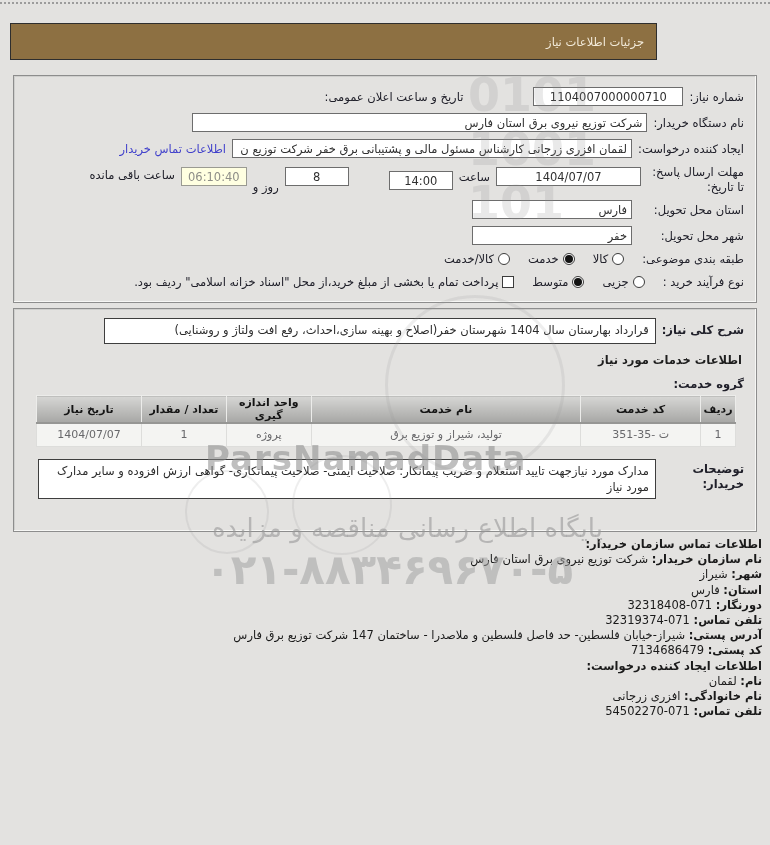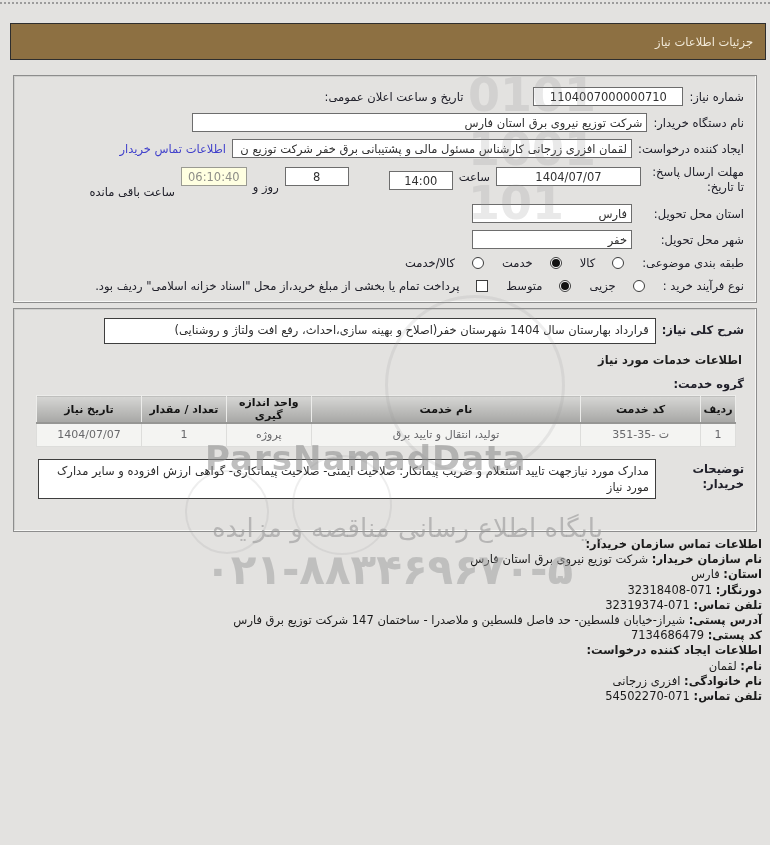--- a/index.html
+++ b/index.html
@@ -7,21 +7,21 @@
   body{
     background:#e3e2e0;
     font-family:"DejaVu Sans",sans-serif;
     direction:rtl;
     position:relative;
     overflow:hidden;
     color:#1e1e1e;
   }
   .topdots{position:absolute;top:2px;left:0;width:770px;height:0;border-top:2px dotted #9c9c9c}
   .titlebar{
-    position:absolute;top:23px;left:10px;width:756px;height:37px;
+    position:absolute;top:23px;left:10px;width:647px;height:37px;
     background:#8d7042;border:1px solid #2e2e2e;
     color:#f2ead9;font-size:11.5px;
     display:flex;align-items:center;padding:10px 12px;
   }
   .panel{
     position:absolute;left:13px;width:744px;background:#e3e2e0;
     border:1px solid #8d8d8d;
     box-shadow:inset -1px -1px 0 #f7f7f5, inset 1px 1px 0 #cfcfcd;
   }
   .p1{top:75px;height:228px;padding:11px 12px 0 10px}
@@ -39,21 +39,21 @@
   .link{color:#4141cb;font-size:11.5px;white-space:nowrap;cursor:pointer}
   .radio{
     flex:0 0 auto;width:12px;height:12px;border:1px solid #3c3c3c;border-radius:50%;
     background:#fff;position:relative;display:inline-block;cursor:pointer;
   }
   .radio.on::after{content:"";position:absolute;inset:1px;background:#121212;border-radius:50%}
   .chk{
     flex:0 0 auto;width:12px;height:12px;border:1px solid #3c3c3c;background:#fff;
     display:inline-block;cursor:pointer;
   }
-  .rg{display:flex;align-items:center;gap:17px;margin-right:12px}
+  .rg{display:flex;align-items:center;gap:4px;margin-right:12px}
   .bold{font-weight:bold}
   .vbox{
     background:#fff;border:1px solid #3e3e3e;font-size:11.5px;color:#2c2c2c;
     padding:3px 6px;line-height:16px;
   }
   .sechead{font-size:11.5px;font-weight:bold;margin:4px 2px 10px 0}
   table.svc{border-collapse:collapse;width:700px;margin:4px 8px 12px 0;direction:rtl}
   table.svc th{
     background:linear-gradient(#d6d6d4,#a7a7a5);
     font-size:11px;font-weight:bold;height:23px;color:#141414;
@@ -113,21 +113,21 @@
 
   <div class="frow" style="align-items:flex-start;margin-bottom:5px">
     <span class="wraplbl">مهلت ارسال پاسخ: تا تاریخ:</span>
     <input class="tb c" style="width: 145px; margin-top: 2px;" readonly="" type="text" value="1404/07/07">
     <span class="lbl" style="margin-top:5px">ساعت</span>
     <input class="tb c" style="width: 64px; margin-top: 6px;" readonly="" type="text" value="14:00">
     <div class="sp" style="width:28px"></div>
     <input class="tb c" style="width: 64px; margin-top: 2px;" readonly="" type="text" value="8">
     <span class="lbl" style="margin-top:15px">روز و</span>
     <input class="tb c remain" style="width: 66px; margin-top: 2px;" readonly="" type="text" value="06:10:40">
-    <span class="lbl" style="margin-top:20px">ساعت باقی مانده</span>
+    <span class="lbl" style="margin-top:3px">ساعت باقی مانده</span>
   </div>
 
   <div class="frow">
     <span class="lbl" style="width:106px">استان محل تحویل:</span>
     <input class="tb" style="width: 160px;" readonly="" type="text" value="فارس">
   </div>
 
   <div class="frow">
     <span class="lbl" style="width:106px">شهر محل تحویل:</span>
     <input class="tb" style="width: 160px;" readonly="" type="text" value="خفر">
@@ -187,21 +187,21 @@
         <th style="width:270px">نام خدمت</th>
         <th style="width:85px">واحد اندازه گیری</th>
         <th style="width:85px">تعداد / مقدار</th>
         <th style="width:105px">تاریخ نیاز</th>
       </tr>
     </thead>
     <tbody>
       <tr>
         <td>1</td>
         <td class="ltr">351-35- ت</td>
-        <td>تولید، انتقال و تایید برق</td>
+        <td>تولید، شیراز و توزیع برق</td>
         <td>پروژه</td>
         <td>1</td>
         <td class="ltr">1404/07/07</td>
       </tr>
     </tbody>
   </table>
 
   <div class="frow" style="align-items:flex-start">
     <span class="lbl bold" style="width:82px;white-space:normal;line-height:15px;margin-top:3px">توضیحات خریدار:</span>
     <div class="vbox" style="width:618px;min-height:40px">مدارک مورد نیازجهت تایید استعلام و ضریب پیمانکار: صلاحیت ایمنی- صلاحیت پیمانکاری- گواهی ارزش افزوده و سایر مدارک مورد نیاز</div>
@@ -209,20 +209,24 @@
 </div>
 
 <div class="contact">
   <div class="ln bold">اطلاعات تماس سازمان خریدار:</div>
 
   <div class="ln">
     <b>نام سازمان خریدار:</b>
     <span>شرکت توزیع نیروی برق استان فارس</span>
   </div>
   <div class="ln">
+    <b>شهر:</b>
+    <span>شیراز</span>
+  </div>
+  <div class="ln">
     <b>استان:</b>
     <span>فارس</span>
   </div>
   <div class="ln">
     <b>دورنگار:</b>
     <span class="ltr">32318408-071</span>
   </div>
   <div class="ln">
     <b>تلفن تماس:</b>
     <span class="ltr">32319374-071</span>

